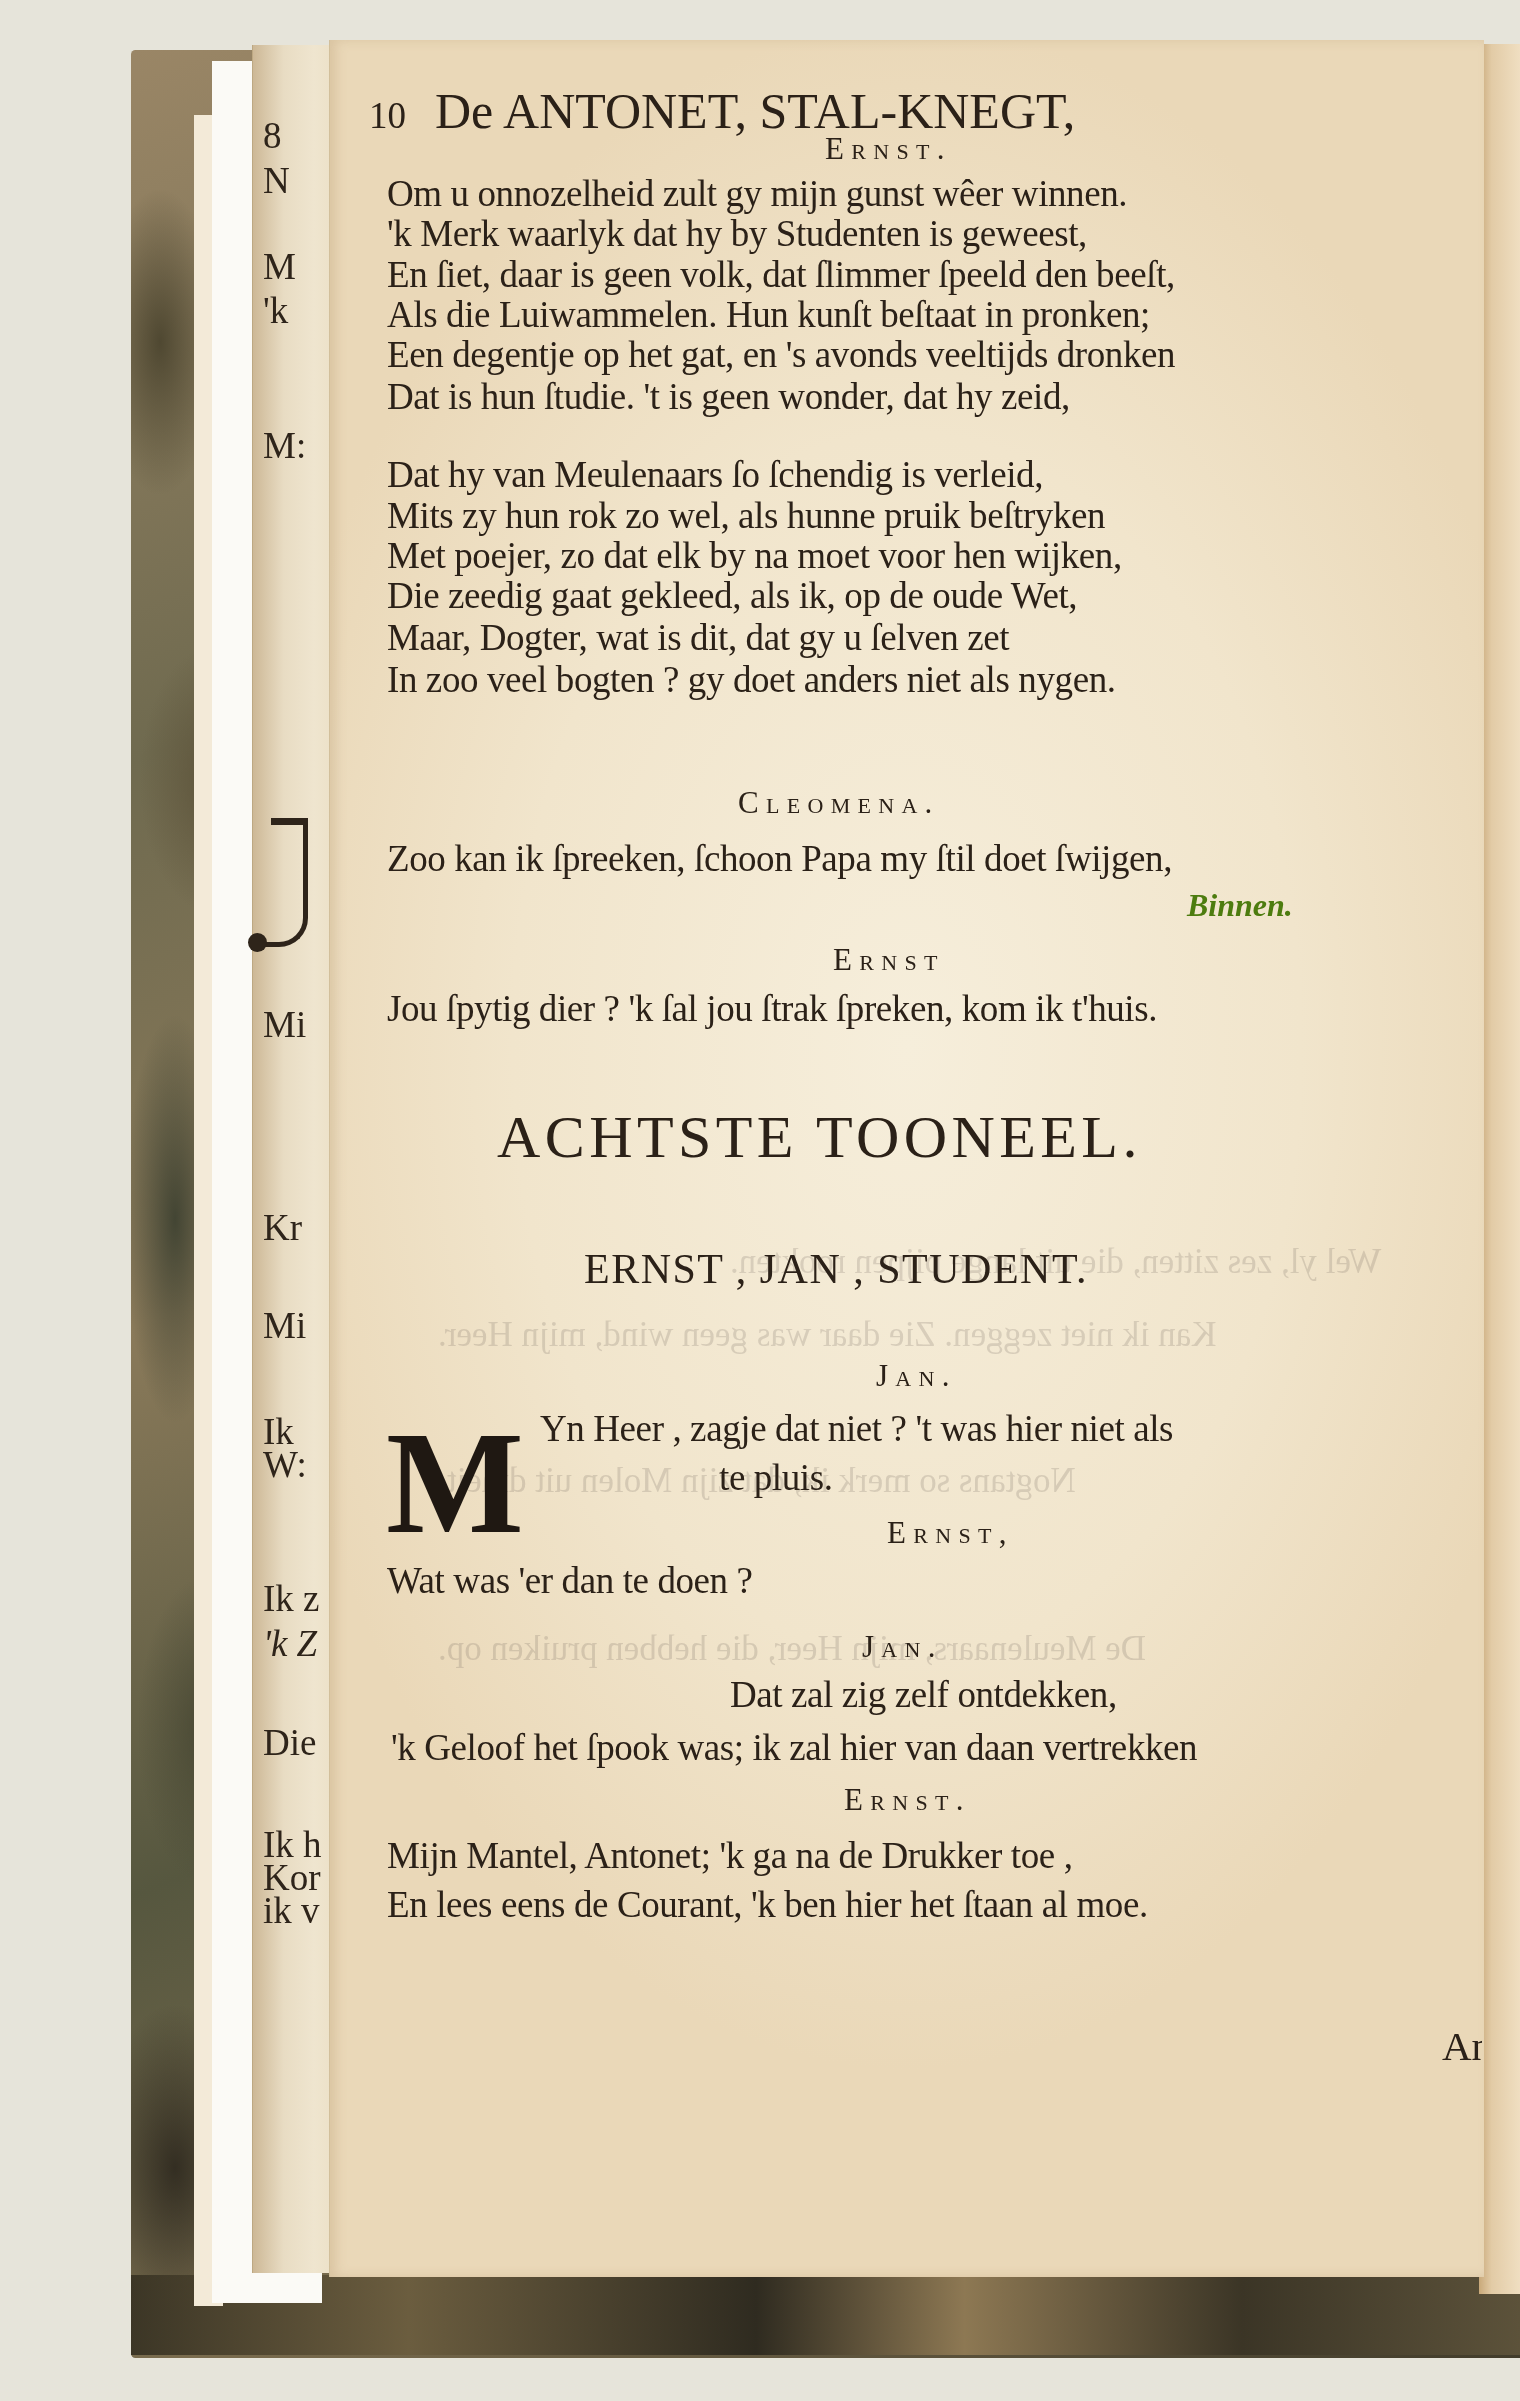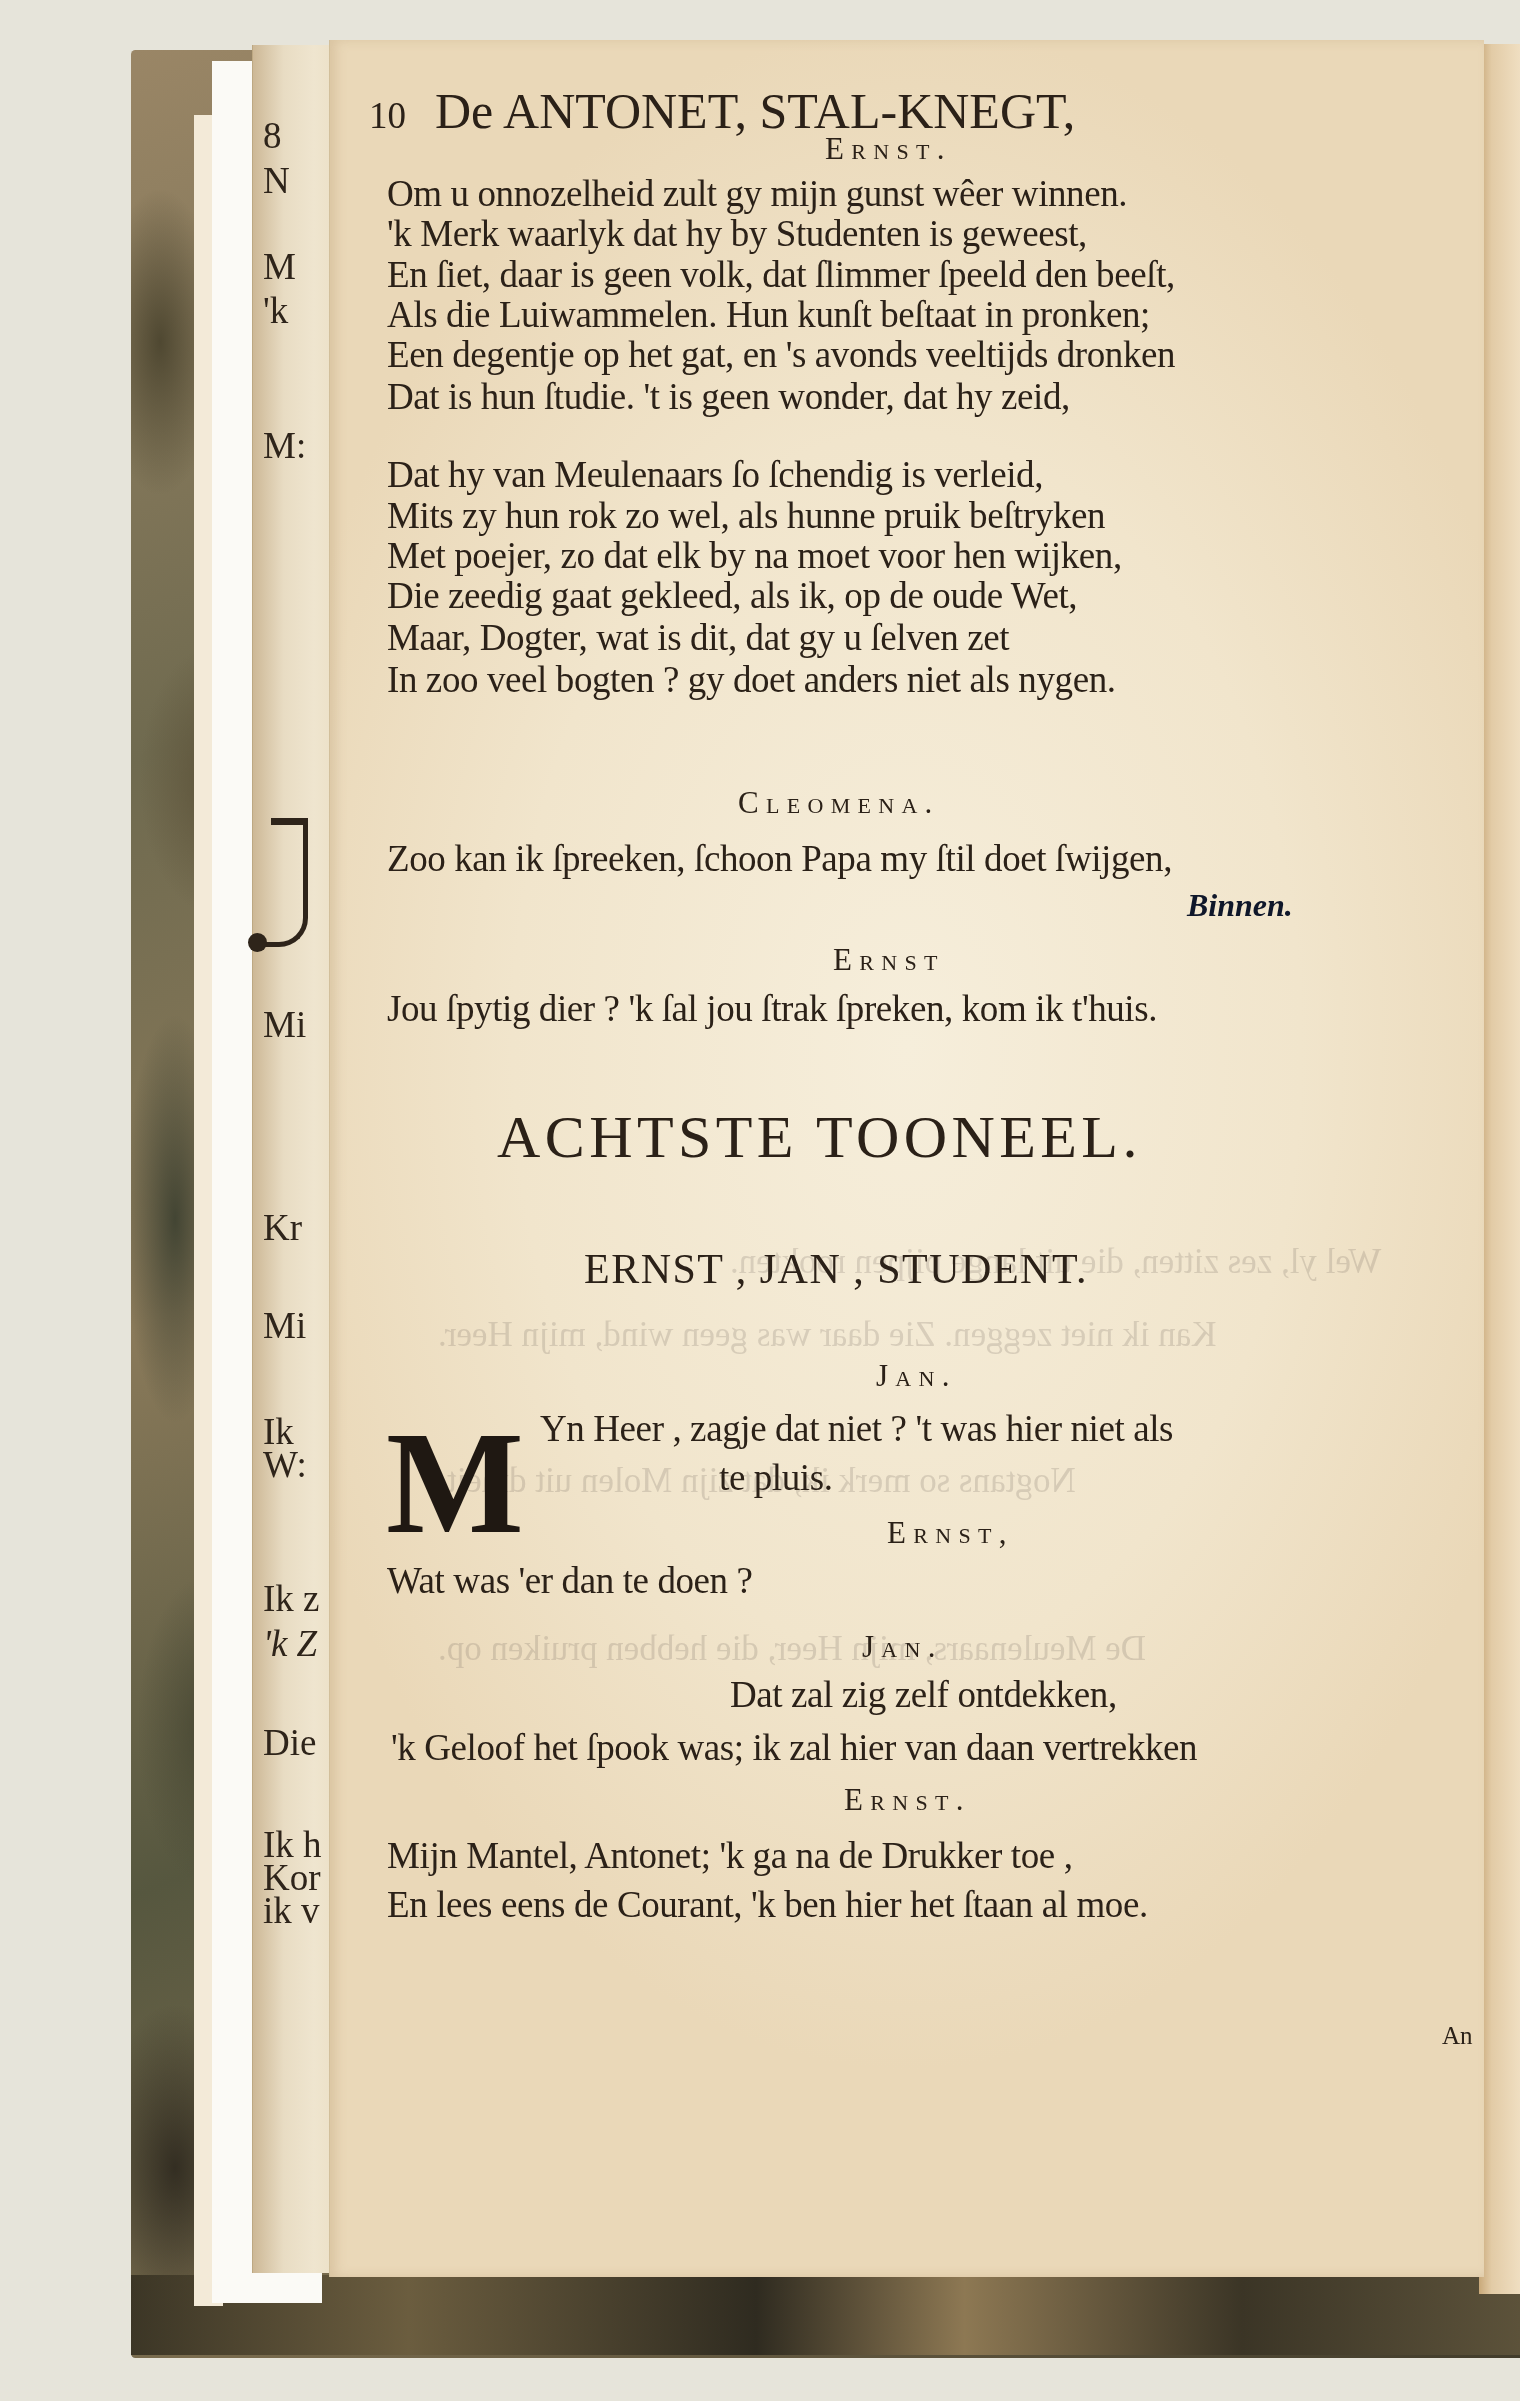--- a/index.html
+++ b/index.html
@@ -82,25 +82,25 @@
   }
   .persons {
     position:absolute; left:584px; top:1245px; font-size:42px; letter-spacing:1.5px; color:#2b2118;
     font-family:"Liberation Serif", serif; white-space:nowrap;
   }
   .dropcap {
     position:absolute; left:386px; top:1410px; font-size:146px; line-height:1; color:#1f1812;
     font-family:"Liberation Serif", serif; font-weight:bold;
   }
   .stage {
-    position:absolute; font-style:italic; font-weight:bold; font-size:32px; color:#0f172a;
+    position:absolute; font-style:italic; font-weight:bold; font-size:32px; color:#4d7c0f;
     font-family:"Liberation Serif", serif;
   }
   .catch {
-    position:absolute; left:1442px; top:2022px; font-size:25px; color:#2b2118;
+    position:absolute; left:1442px; top:2022px; font-size:41px; color:#2b2118;
     font-family:"Liberation Serif", serif; width:40px; overflow:hidden; white-space:nowrap;
   }
   .bleed {
     position:absolute; color:rgba(90,80,70,.18); font-family:"Liberation Serif", serif;
     font-size:35px; white-space:nowrap; transform:scaleX(-1);
   }
 </style>
 </head>
 <body>
 

